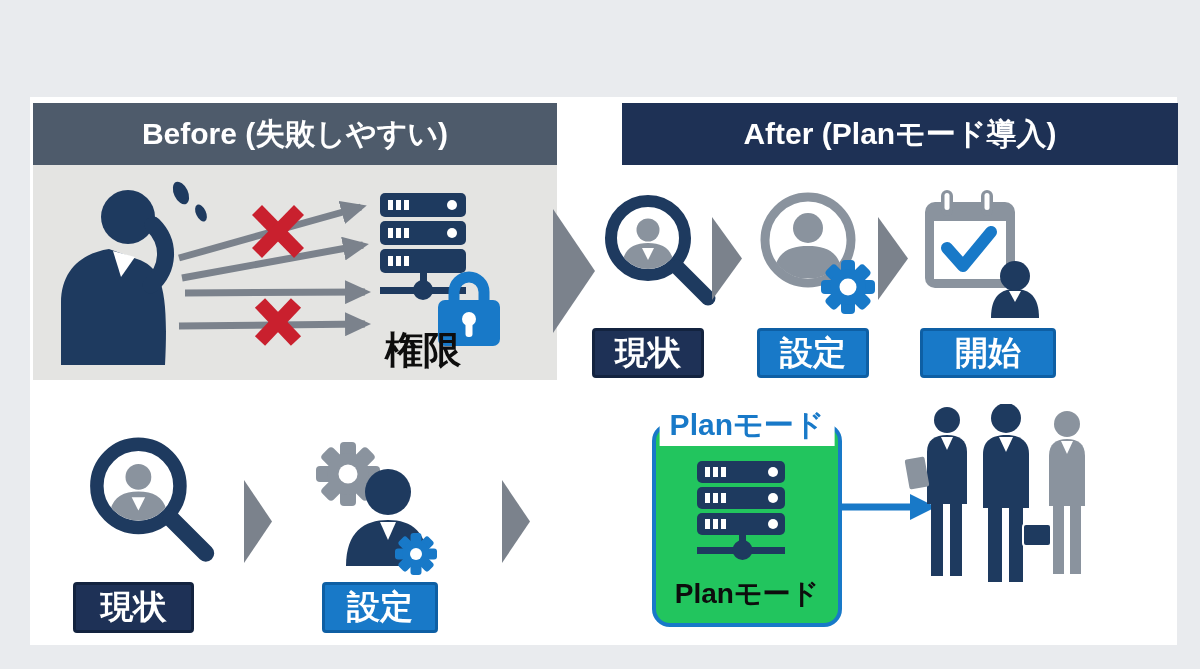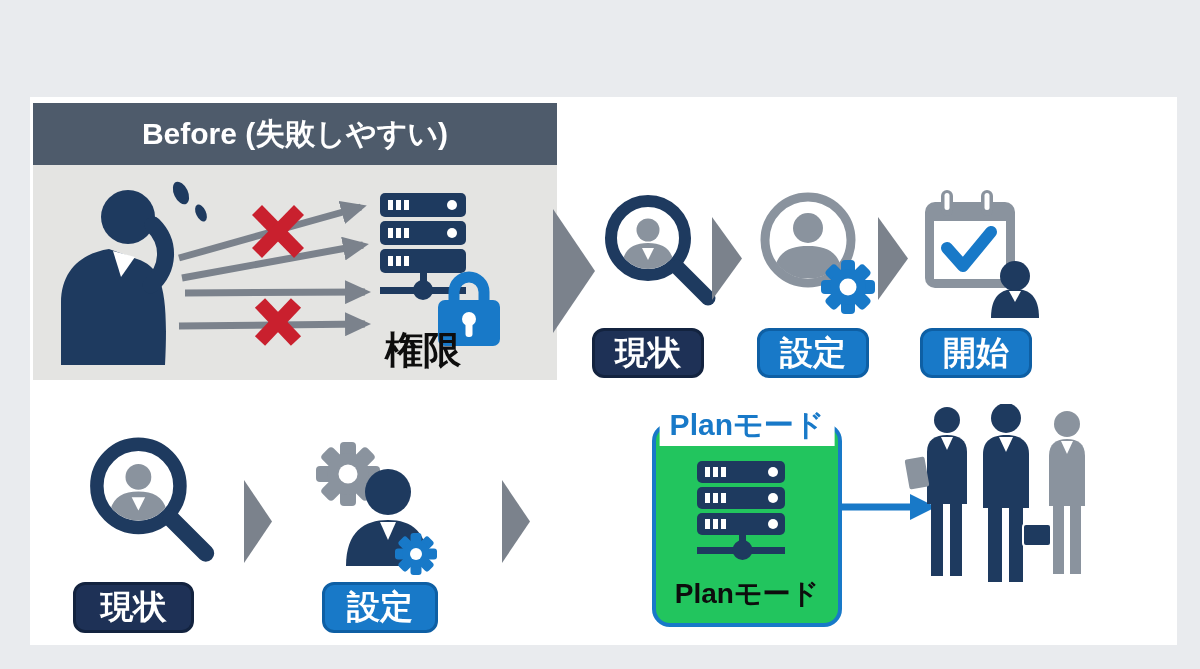--- a/index.html
+++ b/index.html
@@ -26,21 +26,21 @@
   .hdr{position:absolute;height:62px;display:flex;align-items:center;justify-content:center;
        color:#ffffff;font-size:30px;font-weight:700;white-space:nowrap;}
   .hdr-before{left:33px;top:103px;width:524px;background:var(--slate);}
   .hdr-after{left:622px;top:103px;width:556px;background:var(--hnavy);}
   .before-panel{position:absolute;left:33px;top:165px;width:524px;height:215px;background:var(--panel);padding-left:8px;}
   .before-scene{position:absolute;left:0;top:0;width:100%;height:100%;}
   .perm-label{position:absolute;left:330px;top:160px;width:120px;text-align:center;
               font-size:38px;font-weight:900;color:var(--ink);}
   .abs{position:absolute;}
   .badge{position:absolute;display:flex;align-items:center;justify-content:center;
-         color:#ffffff;font-size:33px;font-weight:800;border-radius:12px;white-space:nowrap;}
+         color:#ffffff;font-size:33px;font-weight:800;border-radius:4px;white-space:nowrap;}
   .badge.navy{background:var(--bnavy);border:3px solid #13233f;}
   .badge.blue{background:var(--blue);border:3px solid #0e5fa4;text-align:center;}
   .plan-box{position:absolute;left:652px;top:423px;width:190px;height:204px;background:#22c55e;
             border:4px solid var(--blue);border-radius:18px;}
   .plan-tag{position:absolute;left:50%;top:-22px;transform:translateX(-50%);background:#ffffff;
             padding:0 10px;color:var(--blue);font-size:30px;font-weight:800;white-space:nowrap;}
   .plan-server{position:absolute;left:50%;top:34px;transform:translateX(-50%);}
   .plan-caption{position:absolute;left:0;bottom:10px;width:100%;text-align:center;
                 color:var(--ink);font-size:28px;font-weight:800;white-space:nowrap;}
   .users-label{position:absolute;left:928px;top:588px;width:145px;text-align:center;
@@ -49,20 +49,21 @@
 </style>
 </head>
 <body>
 
 <div class="page">
 
 
   <div class="card"></div>
 
   <div class="hdr hdr-before">Before (失敗しやすい)</div>
+  <div class="hdr hdr-after">After (Planモード導入)</div>
 
   <div class="before-panel">
     <svg class="before-scene" viewBox="0 0 524 215" preserveAspectRatio="none">
       <defs>
         <marker id="ah" markerUnits="userSpaceOnUse" markerWidth="26" markerHeight="24" refX="20" refY="12" orient="auto">
           <path d="M0,0 L26,12 L0,24 Z" style="fill:var(--agray)"></path>
         </marker>
       </defs>
 
       <g style="fill:var(--navy)">
@@ -181,21 +182,21 @@
       <rect x="58" y="2" width="12" height="26" rx="6" style="fill:var(--gicon)"></rect>
       <rect x="61.5" y="5" width="5" height="17" rx="2.5" style="fill:#ffffff"></rect>
     </g>
     <path d="M24,60 L40,78 L68,44" style="fill:none;stroke:var(--blue);stroke-width:12;stroke-linecap:round;stroke-linejoin:round"></path>
     <g style="fill:var(--navy)">
       <circle cx="92" cy="88" r="15"></circle>
       <path d="M68,130 C68,108 78,101 92,101 C106,101 116,108 116,130 Z"></path>
     </g>
     <polygon points="86,103 98,103 92,114" style="fill:#ffffff"></polygon>
   </svg>
-  <div class="badge blue" style="left:920px;top:328px;width:112px;height:50px">開始</div>
+  <div class="badge blue" style="left:920px;top:328px;width:136px;height:50px">開始</div>
 
   <svg class="abs" style="left:80px;top:432px" width="146" height="146" viewBox="0 0 130 130">
     <defs>
         <clipPath id="mg2">
           <circle cx="52" cy="48" r="31"></circle>
         </clipPath>
       </defs>
     <circle cx="52" cy="48" r="37" style="fill:#ffffff;stroke:var(--navy);stroke-width:12"></circle>
     <g clip-path="url(#mg2)" style="fill:var(--gicon)">
       <circle cx="52" cy="40" r="11.5"></circle>

